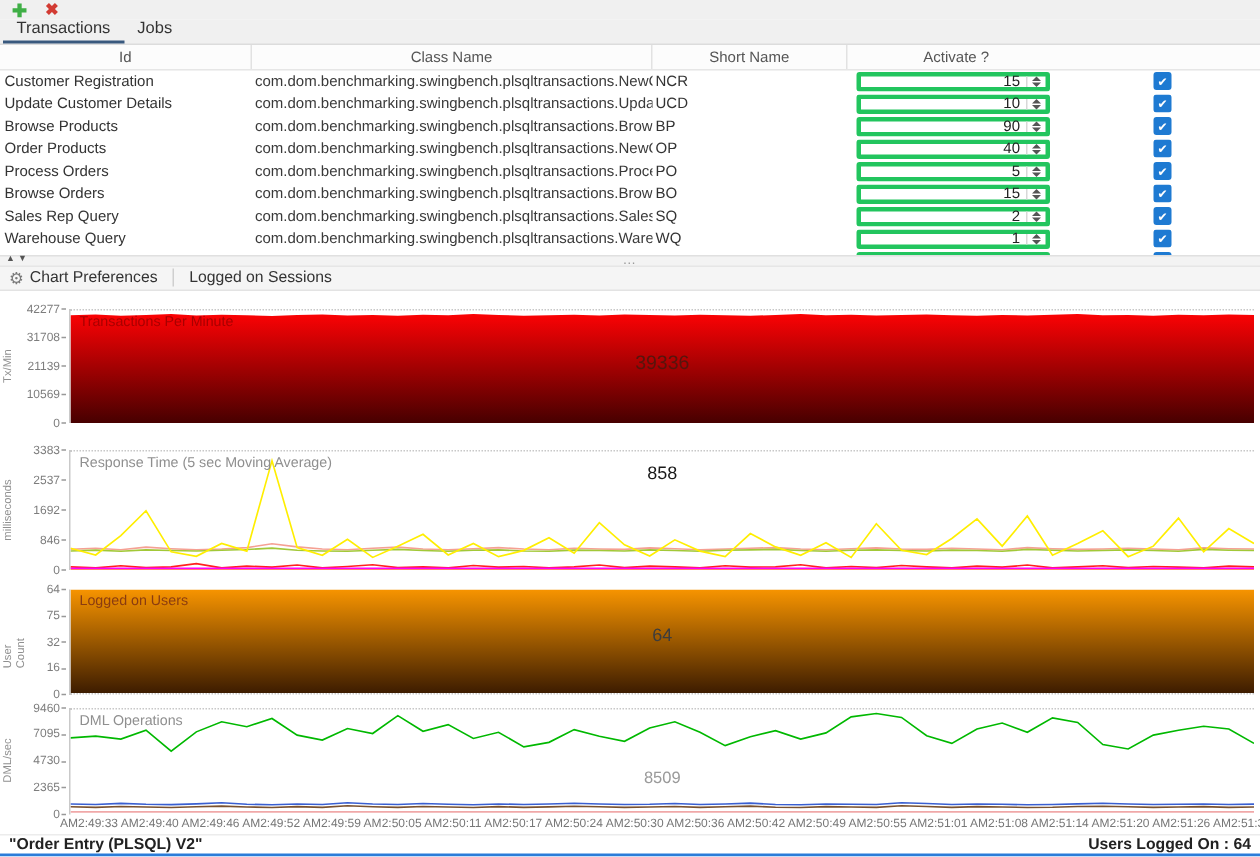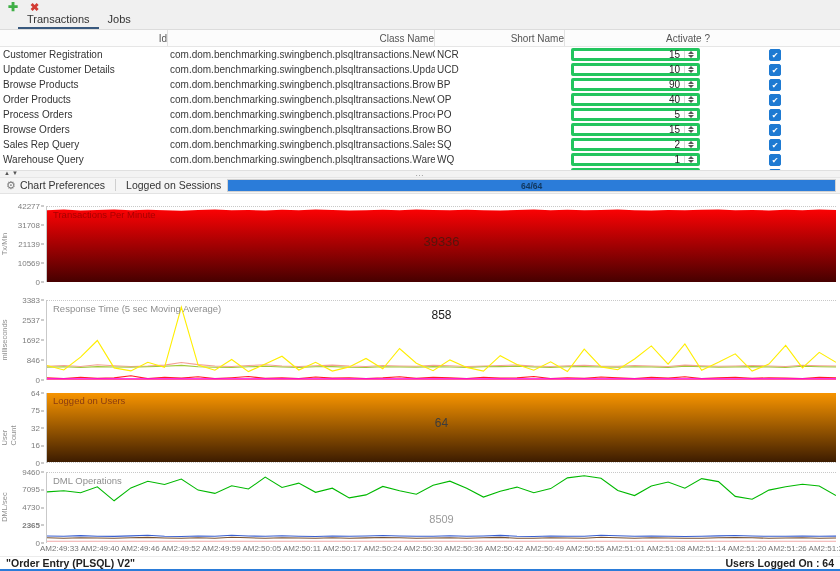--- a/index.html
+++ b/index.html
@@ -4,26 +4,26 @@
 <style>
 *{box-sizing:border-box;margin:0;padding:0}
 html,body{width:840px;height:571px;overflow:hidden}
 body{font-family:"Liberation Sans",sans-serif;background:#fff;font-size:11px;color:#333}
 .app{width:840px;height:571px;display:flex;flex-direction:column;background:#fff}
 
 .toolbar{height:14px;background:#f0f0f0;display:flex;align-items:center;gap:12px;padding:2px 8px 0}
 .icon-add{color:#3faf46;font-size:12px;font-weight:bold;line-height:10px;cursor:default}
 .icon-close{color:#d23b33;font-size:11px;font-weight:bold;line-height:10px;cursor:default}
 
-.tabbar{height:17px;background:#f0f0f0;display:flex;align-items:flex-end;border-bottom:1px solid #dcdcdc;padding-left:18px}
+.tabbar{height:17px;background:#f0f0f0;display:flex;align-items:flex-end;border-bottom:1px solid #dcdcdc;padding-left:2px}
 .tab{padding:2px 9px 2px;font-size:11px;color:#333;border-bottom:2px solid transparent}
 .tab.active{border-bottom:2px solid var(--tabline,#39597e)}
 
 .thead{display:grid;grid-template-columns:168px 267px 130px 145px 1fr;height:17px;border-bottom:1px solid #e6e6e6;background:#fcfcfc}
-.th{font-size:10px;color:#555;text-align:right;border-right:1px solid #e2e2e2;line-height:17px;overflow:hidden}
+.th{font-size:10px;color:#555;text-align:center;border-right:1px solid #e2e2e2;line-height:17px;overflow:hidden}
 .th:last-child{border-right:none}
 .tbody{height:136px;overflow:hidden}
 .tr{display:grid;grid-template-columns:168px 267px 130px 145px 1fr;height:15px;align-items:center}
 .td{font-size:10px;color:#333;white-space:nowrap;overflow:hidden}
 .td-id{padding-left:3px}
 .td-class{padding-left:2px;color:#3a3a3a}
 .td-short{padding-left:2px}
 .spin{display:flex;align-items:center;height:13px;border:3px solid #22c55e;border-radius:2px;background:#fff;margin:0 10px 0 6px}
 .spin-val{flex:1;text-align:right;padding-right:4px;font-size:10px;color:#222}
 .spin-btns{width:13px;align-self:stretch;border-left:1px solid #d8d8d8;display:flex;flex-direction:column;align-items:center;justify-content:center;gap:1px}
@@ -236,24 +236,20 @@
   <div class="splitter">
     <span class="split-arrows">▲▼</span>
     <span class="split-dots">…</span>
   </div>
 
   <div class="chart-toolbar">
     <span class="gear">⚙</span>
     <span class="pref-label">Chart Preferences</span>
     <span class="vsep"></span>
     <span class="sess-label">Logged on Sessions</span>
-    <div class="progress">
-      <div class="progress-fill" style="width: 100%;"></div>
-      <span class="progress-text">64/64</span>
-    </div>
   </div>
 
   <div class="charts">
 
     <section class="chart c0">
       <div class="yaxis">
         <span class="ylab">Tx/Min</span>
         <div class="ticks">
             <span class="tick" style="top: 0%;">42277</span>
             <span class="tick" style="top: 25%;">31708</span>
@@ -328,21 +324,21 @@
       </div>
     </section>
 
     <section class="chart c3">
       <div class="yaxis">
         <span class="ylab">DML/sec</span>
         <div class="ticks">
             <span class="tick" style="top: 0%;">9460</span>
             <span class="tick" style="top: 25%;">7095</span>
             <span class="tick" style="top: 50%;">4730</span>
-            <span class="tick" style="top: 75%; font-weight: bold;">2365</span>
+            <span class="tick" style="top: 75%;">2365</span>
             <span class="tick" style="top: 100%;">0</span>
           </div>
       </div>
       <div class="plot grid-top">
           <svg viewBox="0 0 790 70" preserveAspectRatio="none">
             <polyline points="0.0,68.2 790.0,68.2" fill="none" stroke="#f0a8a8" stroke-width="1.1"></polyline>
             <polyline points="0.0,64.8 16.8,65.2 33.6,64.7 50.4,65.0 67.2,65.3 84.0,64.8 100.9,64.4 117.7,65.0 134.5,65.3 151.3,64.8 168.1,65.2 184.9,64.2 201.7,64.8 218.5,65.2 235.3,64.7 252.1,65.0 268.9,65.3 285.7,64.8 302.6,65.2 319.4,64.9 336.2,64.5 353.0,64.8 369.8,65.2 386.6,65.0 403.4,64.7 420.2,65.2 437.0,64.8 453.8,64.4 470.6,65.2 487.4,65.3 504.3,64.8 521.1,65.0 537.9,65.2 554.7,64.2 571.5,64.7 588.3,65.2 605.1,64.8 621.9,65.0 638.7,65.3 655.5,65.2 672.3,64.7 689.1,64.5 706.0,64.8 722.8,65.2 739.6,65.0 756.4,64.8 773.2,65.2 790.0,65.0" fill="none" stroke="#7a5230" stroke-width="1.1"></polyline>
             <polyline points="0.0,63.0 16.8,63.3 33.6,62.6 50.4,63.2 67.2,63.4 84.0,62.9 100.9,62.2 117.7,63.2 134.5,63.5 151.3,63.0 168.1,63.3 184.9,62.2 201.7,63.0 218.5,63.3 235.3,62.7 252.1,63.2 268.9,63.5 285.7,63.0 302.6,63.3 319.4,63.0 336.2,62.5 353.0,63.0 369.8,63.3 386.6,63.2 403.4,62.7 420.2,63.3 437.0,63.0 453.8,62.4 470.6,63.3 487.4,63.5 504.3,63.0 521.1,63.2 537.9,63.3 554.7,62.2 571.5,62.7 588.3,63.3 605.1,63.0 621.9,63.2 638.7,63.5 655.5,63.3 672.3,62.9 689.1,62.5 706.0,63.0 722.8,63.3 739.6,63.2 756.4,63.0 773.2,63.3 790.0,63.1" fill="none" stroke="#3a5fd0" stroke-width="1.1"></polyline>
             <polyline points="0.0,18.9 16.8,17.8 33.6,19.7 50.4,13.8 67.2,27.8 84.0,14.9 100.9,8.2 117.7,11.5 134.5,6.0 151.3,17.1 168.1,20.4 184.9,12.7 201.7,16.0 218.5,4.1 235.3,14.5 252.1,10.1 268.9,19.3 285.7,15.2 302.6,24.9 319.4,21.9 336.2,13.4 353.0,17.8 369.8,21.2 386.6,12.3 403.4,8.2 420.2,15.2 437.0,24.1 453.8,18.2 470.6,14.1 487.4,19.7 504.3,15.6 521.1,4.9 537.9,2.7 554.7,5.3 571.5,17.5 588.3,22.6 605.1,13.0 621.9,9.0 638.7,15.2 655.5,5.6 672.3,8.6 689.1,23.4 706.0,26.3 722.8,17.1 739.6,13.8 756.4,11.2 773.2,13.0 790.0,22.6" fill="none" stroke="#00b800" stroke-width="1.1"></polyline>
           </svg>

